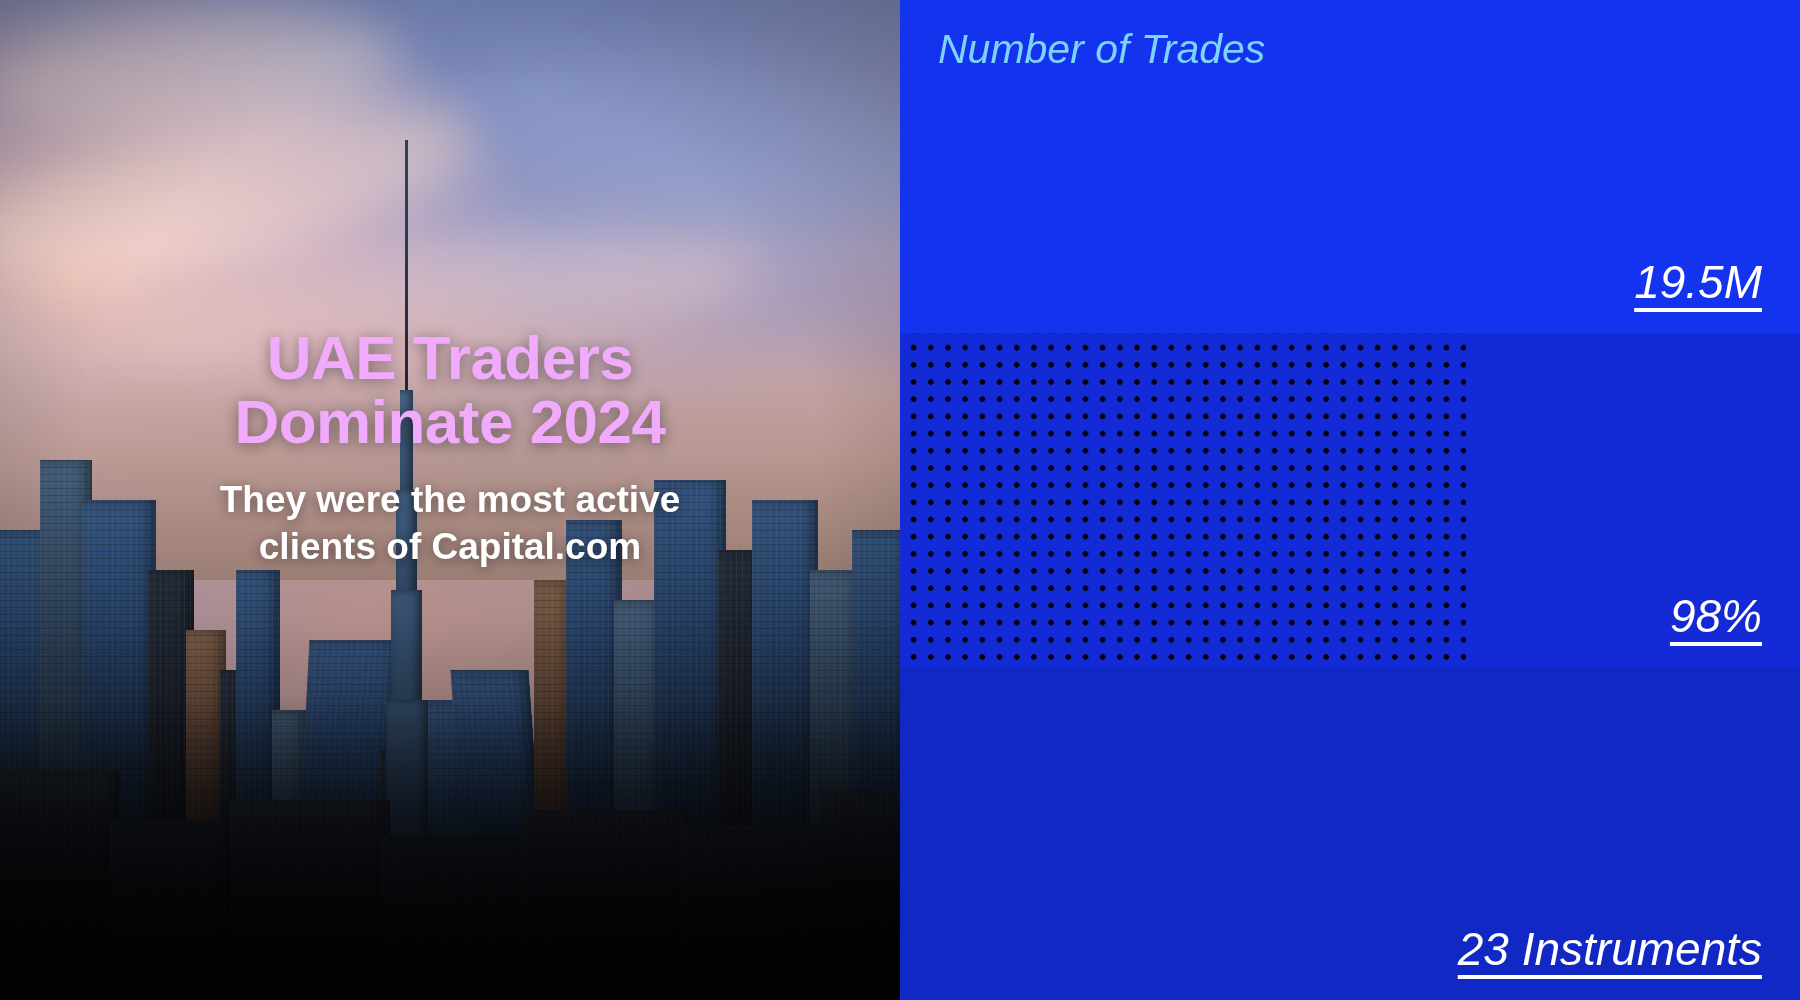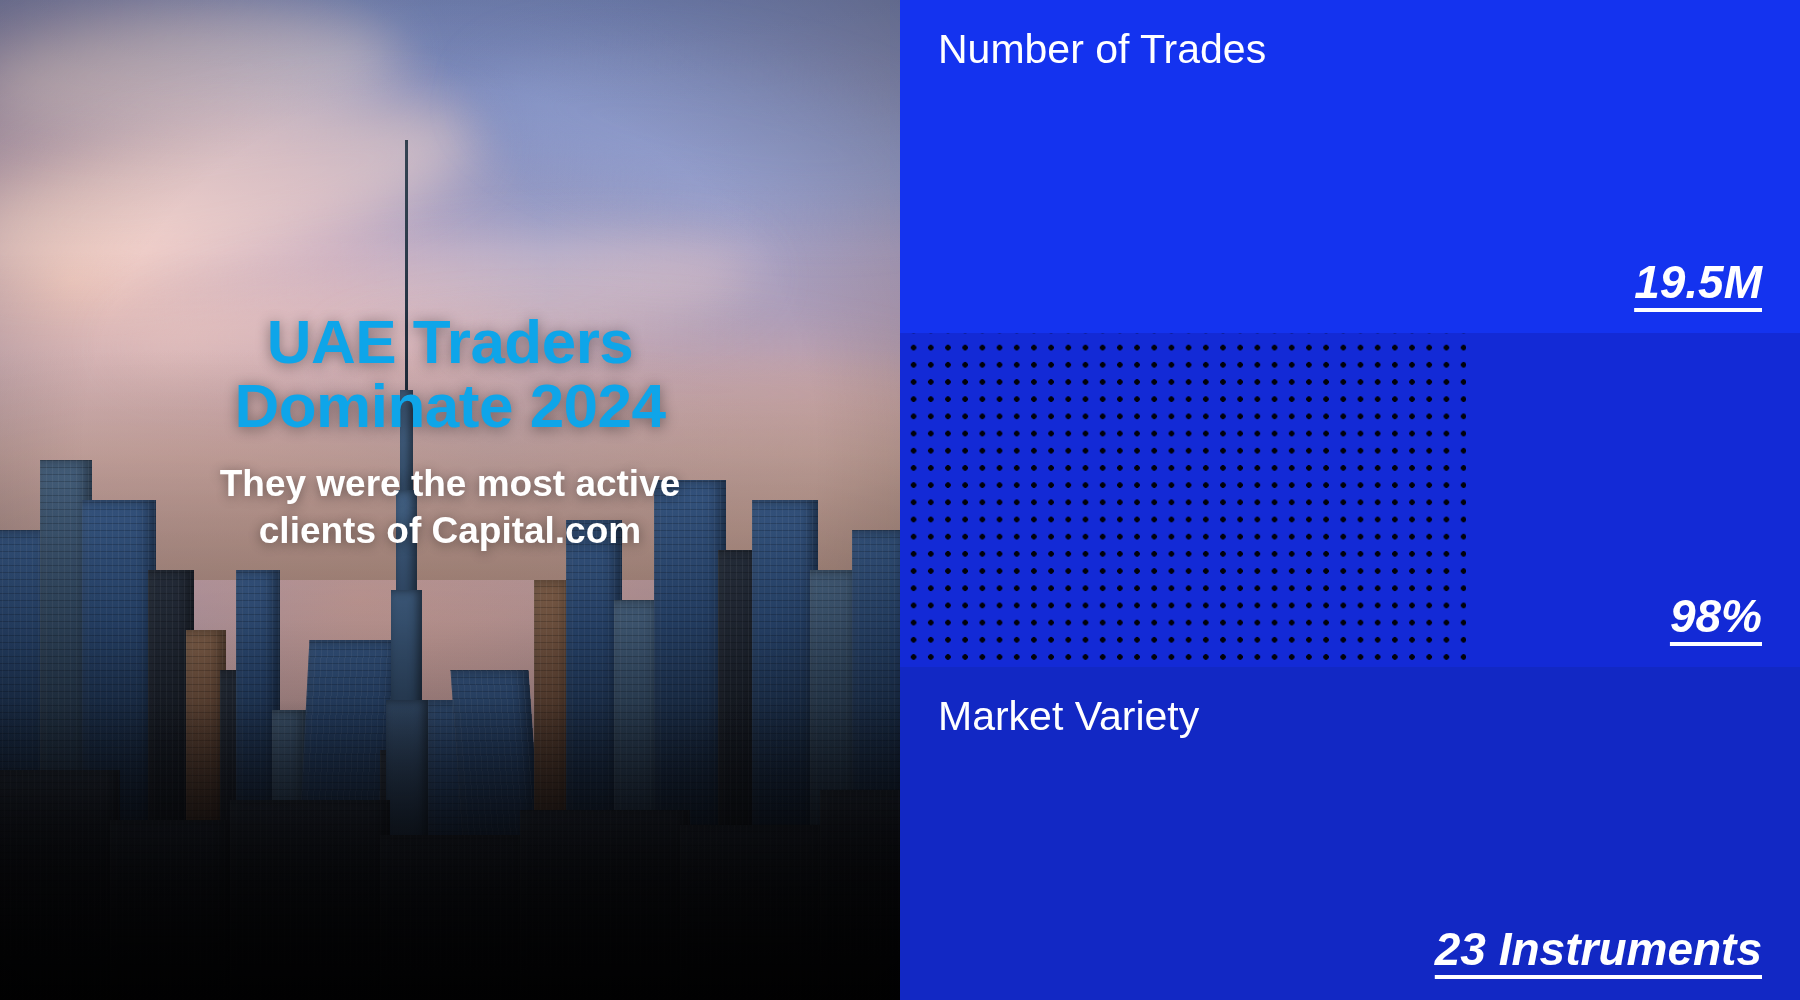--- a/index.html
+++ b/index.html
@@ -125,25 +125,25 @@
   
   .hero-text {
     position: absolute;
     left: 0; right: 0;
     top: 310px;
     text-align: center;
     padding: 0 40px;
     box-sizing: border-box;
   }
   .hero-title {
-    margin: 0;
+    margin: 16px;
     font-size: 62px;
     line-height: 1.03;
     font-weight: bold;
-    color: #0ea5e9;
+    color: #f0abfc;
     letter-spacing: -0.5px;
     text-shadow: 0 2px 14px rgba(0,0,0,0.42);
   }
   .hero-sub {
     margin: 22px 0 0 0;
     font-size: 37px;
     line-height: 1.28;
     font-weight: bold;
     color: #ffffff;
     text-shadow: 0 2px 12px rgba(0,0,0,0.42);
@@ -183,29 +183,30 @@
     background-position: 5px 6px;
     opacity: 0.95;
     pointer-events: none;
   }
   .panel-label {
     position: absolute;
     left: 38px;
     top: 26px;
     font-size: 41px;
     font-weight: normal;
-    color: #ffffff;
+    color: #7dd3fc;
     white-space: nowrap;
+    font-style: italic;
   }
   .panel-value {
     position: absolute;
     right: 38px;
     bottom: 24px;
     font-size: 46px;
-    font-weight: bold;
+    font-weight: normal;
     font-style: italic;
     color: #ffffff;
     text-decoration: underline;
     text-decoration-thickness: 4px;
     text-underline-offset: 10px;
     white-space: nowrap;
   }
 </style>
 </head>
 <body>
@@ -288,18 +289,17 @@
       <div class="panel-value">19.5M</div>
     </div>
 
 
     <div class="panel" id="panel-2" style="background: rgb(19, 42, 214);">
       <div class="dots"></div>
       <div class="panel-value">98%</div>
     </div>
 
     <div class="panel" id="panel-3" style="background: rgb(18, 40, 196);">
-      <div class="panel-label">Market Variety</div>
       <div class="panel-value">23 Instruments</div>
     </div>
 
   </div>
 </div>
 
 </body></html>

